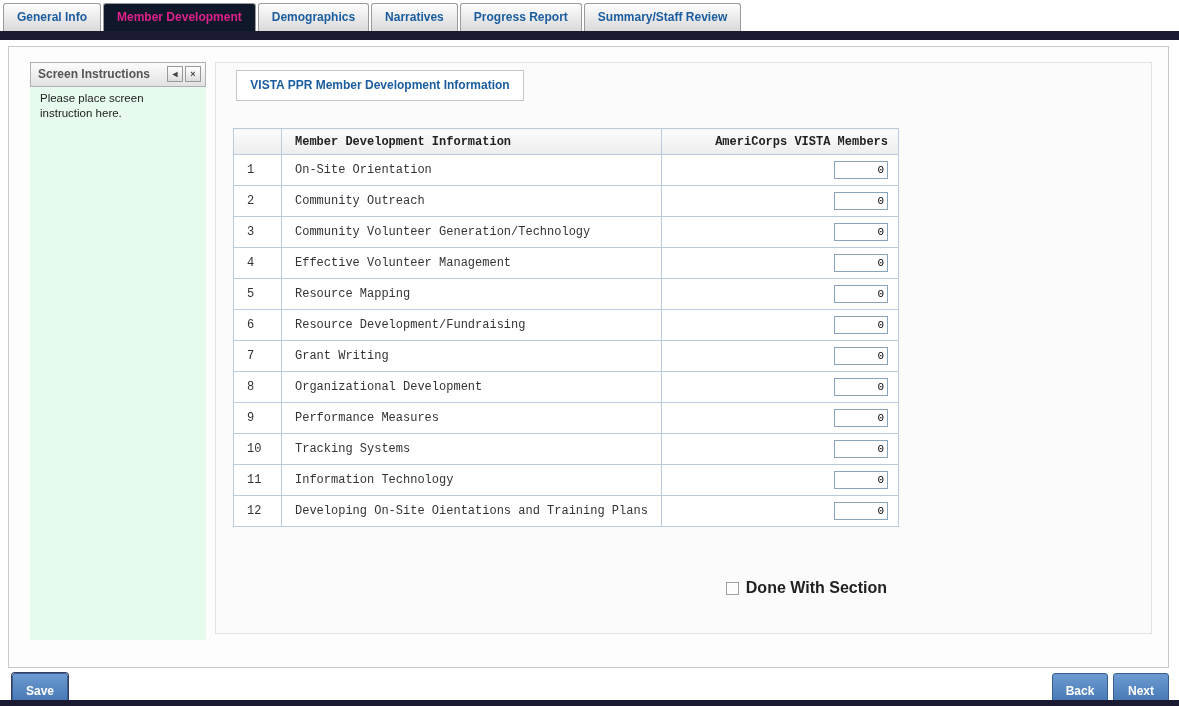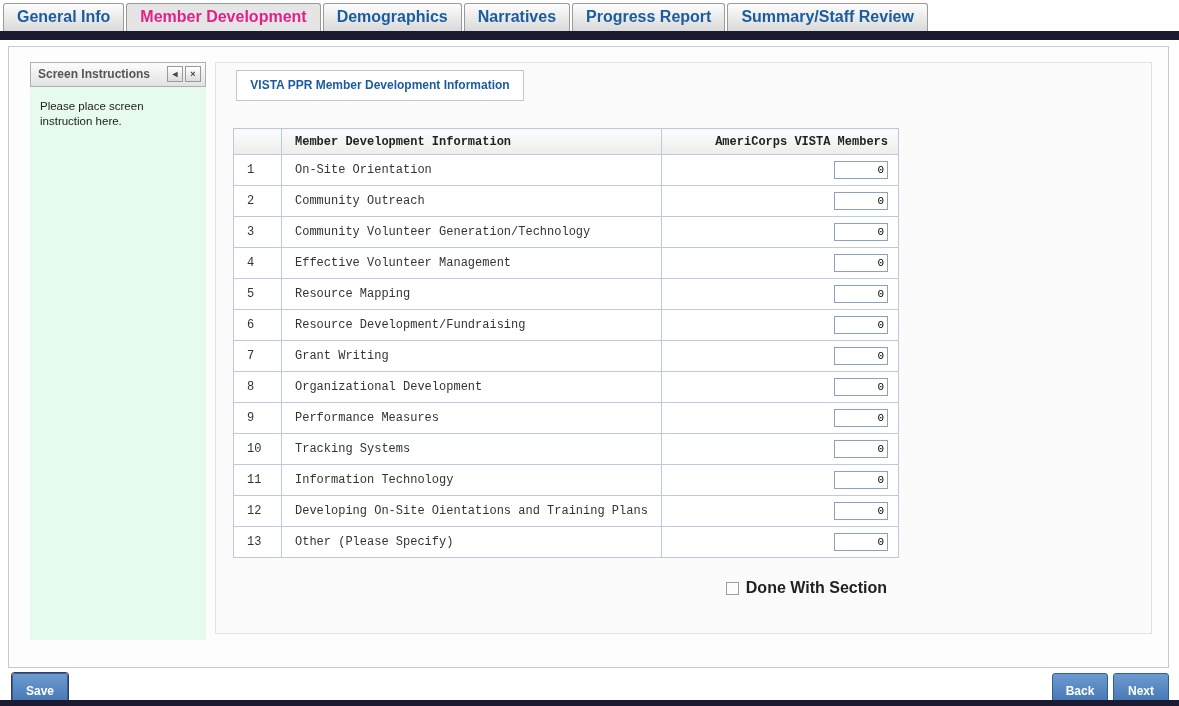--- a/index.html
+++ b/index.html
@@ -3,37 +3,37 @@
 <meta charset="utf-8">
 <style>
   * { box-sizing: border-box; }
   body { margin:0; font-family:"Liberation Sans", sans-serif; background:#fff; }
   .page { position:relative; width:1179px; height:706px; background:#fff; overflow:hidden; }
 
   
   .tabbar { position:absolute; top:0; left:0; right:0; height:31px; background:#fff; padding-left:2px; }
   .tab { display:inline-block; margin:3px 1px 0 1px; height:28px; line-height:26px; padding:0 13px;
          background:linear-gradient(#fdfdfd,#d9d9d9); border:1px solid #9a9a9a; border-bottom:none;
-         border-radius:3px 3px 0 0; color:#1b5c9e; font-weight:bold; font-size:16px; cursor:pointer; vertical-align:bottom; }
-  .tab.active { background:#e5e5e5; color:#e0218a; }
+         border-radius:3px 3px 0 0; color:#1b5c9e; font-weight:bold; font-size:12px; cursor:pointer; vertical-align:bottom; }
+  .tab.active { background:#0f172a; color:#e0218a; }
 
   .darkbar { position:absolute; left:0; right:0; background:#1a1a33; }
   .darkbar.top { top:31px; height:9px; }
   .darkbar.bottom { bottom:0; height:6px; }
 
   
   .frame { position:absolute; left:8px; top:46px; width:1161px; height:622px; border:1px solid #c9c9c9; background:#fdfdfd; }
 
   
   .si-panel { position:absolute; left:30px; top:62px; width:176px; height:578px; }
   .si-header { height:25px; background:linear-gradient(#fcfcfc,#e2e2e2); border:1px solid #b0b0b0;
                line-height:23px; padding:0 3px 0 7px; font-size:12px; font-weight:bold; color:#555; }
   .si-btn { float:right; width:16px; height:16px; margin:3px 1px 0 1px; background:linear-gradient(#fff,#ddd);
             border:1px solid #999; text-align:center; line-height:14px; font-size:9px; color:#444; cursor:pointer; }
-  .si-body { position:absolute; top:25px; bottom:0; left:0; right:0; background:#e6faee; padding:12px 10px;
+  .si-body { position:absolute; top:25px; bottom:0; left:0; right:0; background:#e6faee; padding:4px 10px;
              font-size:11.5px; color:#222; line-height:1.3; }
 
   
   .main-panel { position:absolute; left:215px; top:62px; width:937px; height:572px; border:1px solid #e2e2e2; background:#fbfbfb; }
   .section-title { position:absolute; left:20px; top:7px; width:288px; height:31px; background:#fff;
                    border:1px solid #c6c6c6; text-align:center; line-height:29px; font-size:12px; font-weight:bold; color:#1b5c9e; }
 
   .dev-table { position:absolute; left:17px; top:65px; border-collapse:collapse; font-size:12px; color:#333; background:#fff; }
   .dev-table th, .dev-table td { border:1px solid #b9cbdc;font-family:Liberation Mono, monospace; }
   .dev-table th { height:26px; background:linear-gradient(#fcfcfc,#ededed); font-weight:bold; text-align:left; color:#222; }
@@ -155,25 +155,20 @@
           <tr>
             <td class="num">11</td>
             <td class="lbl">Information Technology</td>
             <td class="val"><input class="cnt" value="0" style=""></td>
           </tr>
           <tr>
             <td class="num">12</td>
             <td class="lbl">Developing On-Site Oientations and Training Plans</td>
             <td class="val"><input class="cnt" value="0" style=""></td>
           </tr>
-          <tr>
-            <td class="num">13</td>
-            <td class="lbl">Other (Please Specify)</td>
-            <td class="val"><input class="cnt" value="0" style=""></td>
-          </tr>
         </tbody>
     </table>
     <div class="done-row">
       <span class="checkbox"></span><span class="done-label">Done With Section</span>
     </div>
   </div>
 
 
   <div class="footer"></div>
   <button class="btn btn-save">Save</button>

